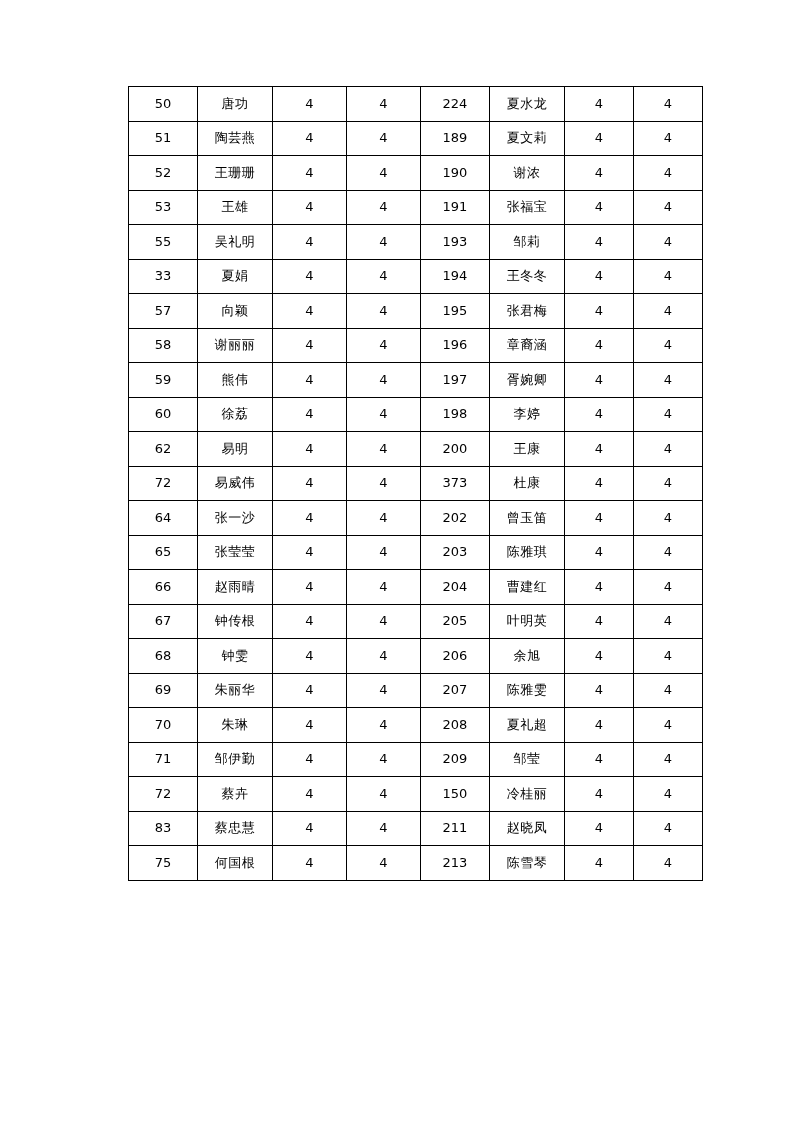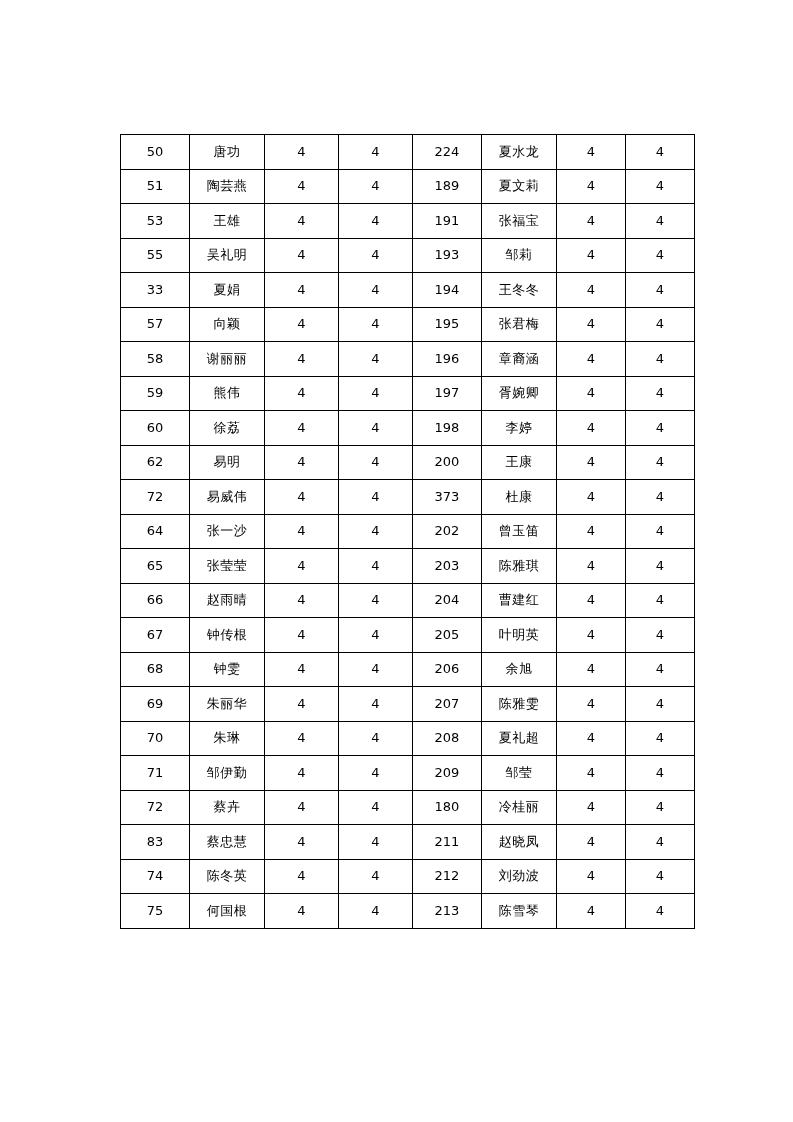--- a/index.html
+++ b/index.html
@@ -14,24 +14,23 @@
     color: #000000;
   }
   .page {
     position: relative;
     width: 793px;
     height: 1122px;
     box-sizing: border-box;
   }
   .table-wrap {
     position: absolute;
-    left: 120px;
+    left: 128px;
     top: 86px;
     width: 574px;
-    margin-top: 48px;
   }
   table.grid {
     border-collapse: collapse;
     table-layout: fixed;
     width: 574px;
   }
   table.grid td {
     border: 1px solid #000000;
     height: 33.5px;
     text-align: center;
@@ -91,20 +90,30 @@
             <td class="num">51</td>
             <td class="name">陶芸燕</td>
             <td class="score">4</td>
             <td class="score">4</td>
             <td class="num">189</td>
             <td class="name">夏文莉</td>
             <td class="score">4</td>
             <td class="score">4</td>
           </tr>
           <tr>
+            <td class="num">52</td>
+            <td class="name">王珊珊</td>
+            <td class="score">4</td>
+            <td class="score">4</td>
+            <td class="num">190</td>
+            <td class="name">谢浓</td>
+            <td class="score">4</td>
+            <td class="score">4</td>
+          </tr>
+          <tr>
             <td class="num">53</td>
             <td class="name">王雄</td>
             <td class="score">4</td>
             <td class="score">4</td>
             <td class="num">191</td>
             <td class="name">张福宝</td>
             <td class="score">4</td>
             <td class="score">4</td>
           </tr>
           <tr>
@@ -265,42 +274,32 @@
             <td class="num">209</td>
             <td class="name">邹莹</td>
             <td class="score">4</td>
             <td class="score">4</td>
           </tr>
           <tr>
             <td class="num">72</td>
             <td class="name">蔡卉</td>
             <td class="score">4</td>
             <td class="score">4</td>
-            <td class="num">180</td>
+            <td class="num">150</td>
             <td class="name">冷桂丽</td>
             <td class="score">4</td>
             <td class="score">4</td>
           </tr>
           <tr>
             <td class="num">83</td>
             <td class="name">蔡忠慧</td>
             <td class="score">4</td>
             <td class="score">4</td>
             <td class="num">211</td>
             <td class="name">赵晓凤</td>
-            <td class="score">4</td>
-            <td class="score">4</td>
-          </tr>
-          <tr>
-            <td class="num">74</td>
-            <td class="name">陈冬英</td>
-            <td class="score">4</td>
-            <td class="score">4</td>
-            <td class="num">212</td>
-            <td class="name">刘劲波</td>
             <td class="score">4</td>
             <td class="score">4</td>
           </tr>
           <tr>
             <td class="num">75</td>
             <td class="name">何国根</td>
             <td class="score">4</td>
             <td class="score">4</td>
             <td class="num">213</td>
             <td class="name">陈雪琴</td>

